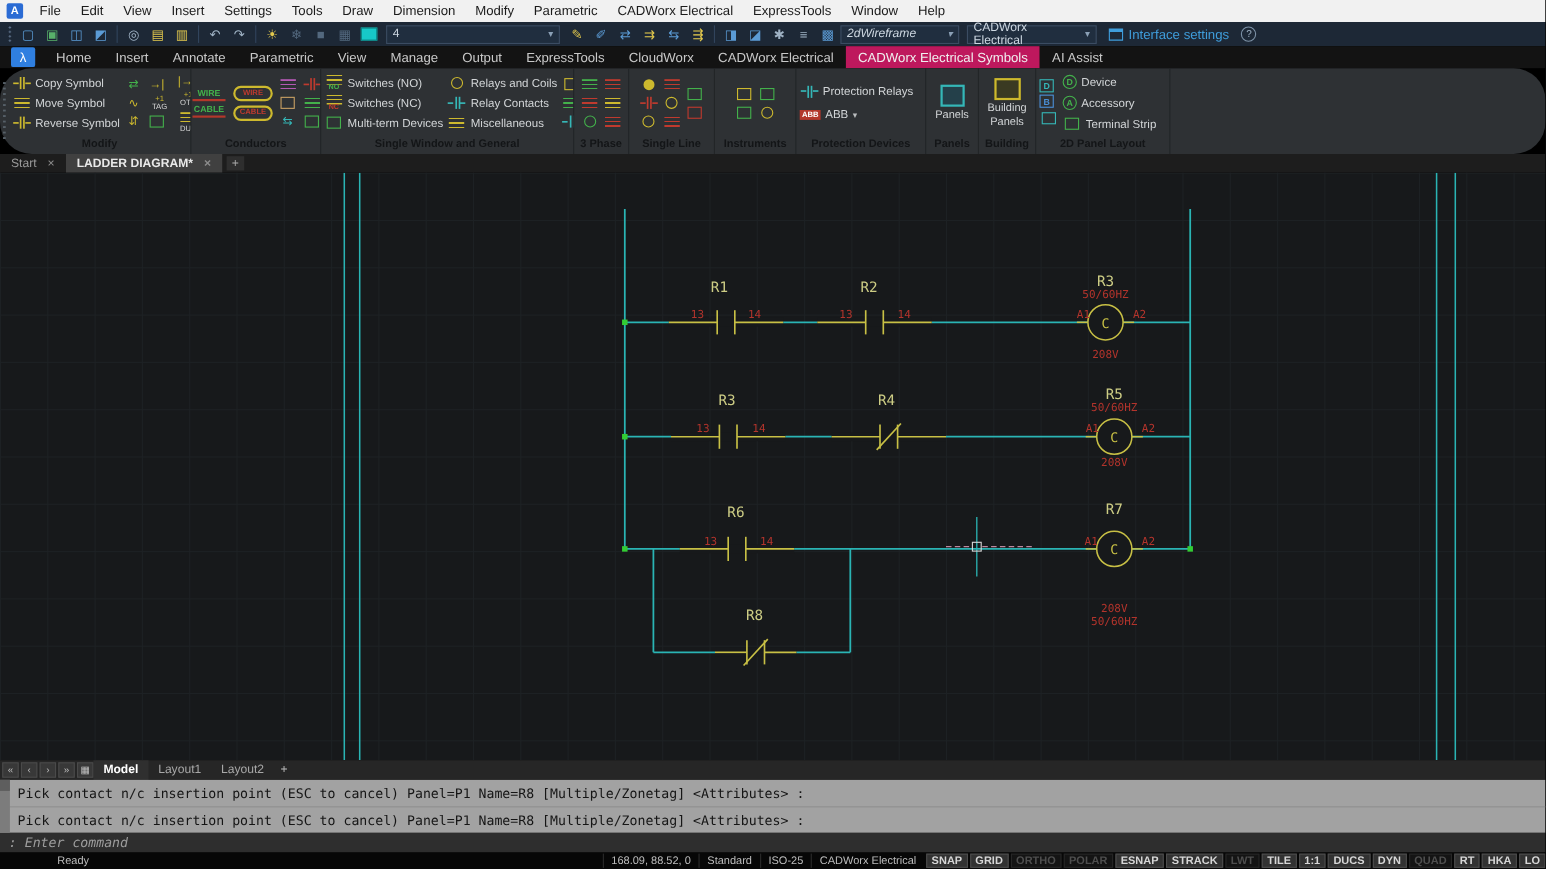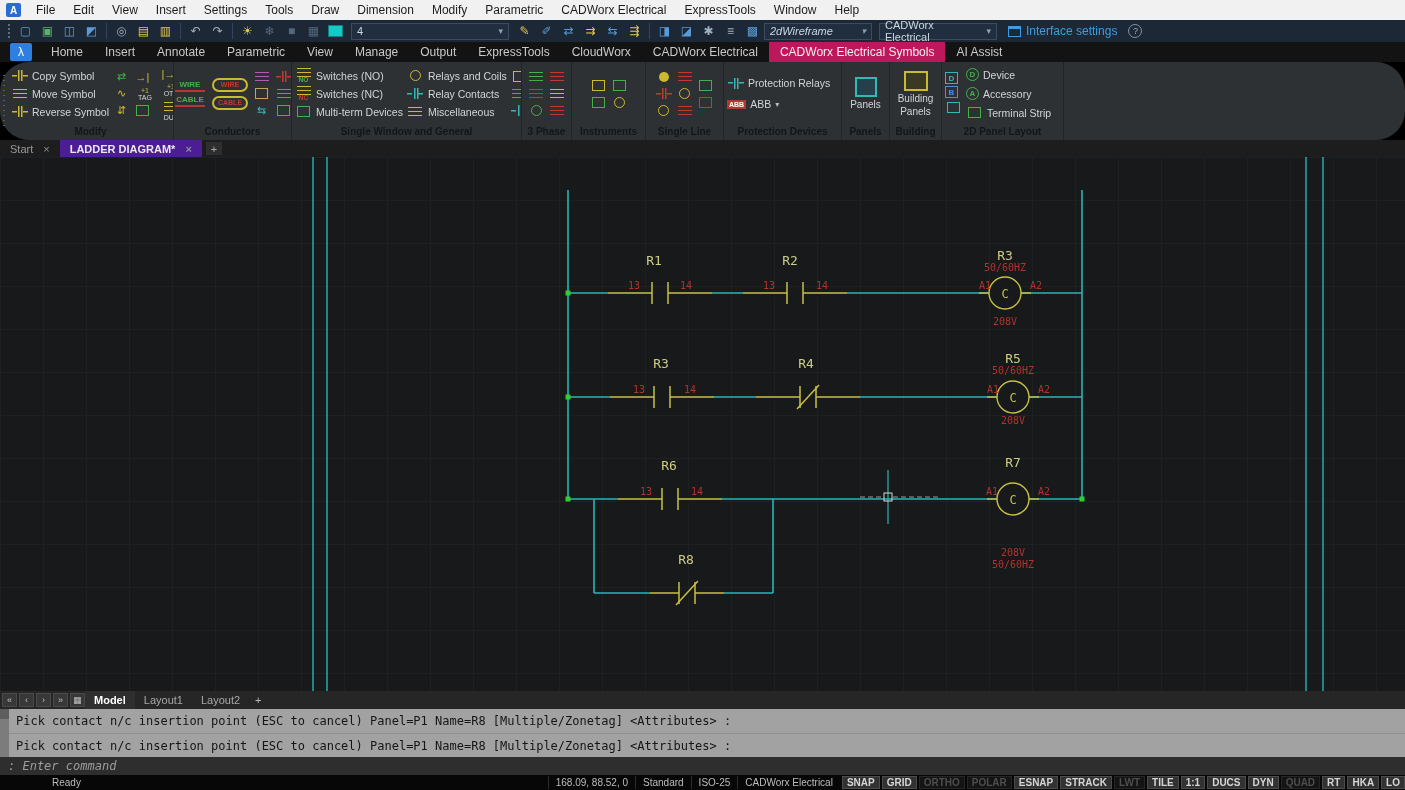--- a/index.html
+++ b/index.html
@@ -92,21 +92,21 @@
   .bigbtn { display:flex; flex-direction:column; align-items:center; justify-content:center;
             gap:3px; font-size:10px; line-height:10px; text-align:center; width:100%; }
   .bb-ic { width:22px; height:20px; border:2px solid #35b7b7; background:#24404a; }
   .bb-ic2 { width:24px; height:20px; border:2px solid #cdb92e; background:#3a3a22; }
 
   
   .doctabs { height:17px; background:#1d1d1d; display:flex; align-items:center;
              font-size:11px; color:#9a9a9a; flex:0 0 auto; }
   .dtab { display:flex; align-items:center; gap:10px; padding:0 10px; height:17px; white-space:nowrap;}
   .dtab .x { font-size:11px; color:#8c8c8c; }
-  .dtab.active { background:#4c1d95; color:#e9e9e9; font-weight:bold; }
+  .dtab.active { background:#404040; color:#e9e9e9; font-weight:bold; }
   .dplus { width:16px; height:13px; background:#2e2e2e; color:#aaa; display:flex;
            align-items:center; justify-content:center; font-size:11px; margin-left:4px; }
 
   
   .canvas { position:relative; height:534px; background-color:#17191b; flex:0 0 auto;
     background-image:
       linear-gradient(#1d2124 1px, transparent 1px),
       linear-gradient(90deg, #1d2124 1px, transparent 1px);
     background-size:43px 43px; }
   .canvas svg { position:absolute; left:0; top:0; }
@@ -416,76 +416,76 @@
             </span>
           <span class="picon red">
               <span class="ic-wav"></span>
             </span>
         </div>
       </div>
       <div class="rp-caption">3 Phase</div>
     </div>
 
 
+    <div class="rpanel" style="width:78px">
+      <div class="rp-content" style="justify-content:center;">
+        <div class="vstack">
+          <span class="picon yel">
+              <span class="ic-ci-f"></span>
+            </span>
+          <span class="picon red">
+              <span class="ic-contact"></span>
+            </span>
+          <span class="picon yel">
+              <span class="ic-ci"></span>
+            </span>
+        </div>
+        <div class="vstack">
+          <span class="picon red">
+              <span class="ic-wav"></span>
+            </span>
+          <span class="picon yel">
+              <span class="ic-ci"></span>
+            </span>
+          <span class="picon red">
+              <span class="ic-wav"></span>
+            </span>
+        </div>
+        <div class="vstack">
+          <span class="picon grn">
+              <span class="ic-sq"></span>
+            </span>
+          <span class="picon red">
+              <span class="ic-sq"></span>
+            </span>
+        </div>
+      </div>
+      <div class="rp-caption">Single Line</div>
+    </div>
+
     <div class="rpanel" style="width:74px">
       <div class="rp-content" style="justify-content:center;">
         <div class="vstack">
           <span class="picon yel">
               <span class="ic-sq"></span>
             </span>
           <span class="picon grn">
               <span class="ic-sq"></span>
             </span>
         </div>
         <div class="vstack">
           <span class="picon grn">
               <span class="ic-sq"></span>
             </span>
           <span class="picon yel">
               <span class="ic-ci"></span>
             </span>
         </div>
       </div>
       <div class="rp-caption">Instruments</div>
-    </div>
-
-    <div class="rpanel" style="width:78px">
-      <div class="rp-content" style="justify-content:center;">
-        <div class="vstack">
-          <span class="picon yel">
-              <span class="ic-ci-f"></span>
-            </span>
-          <span class="picon red">
-              <span class="ic-contact"></span>
-            </span>
-          <span class="picon yel">
-              <span class="ic-ci"></span>
-            </span>
-        </div>
-        <div class="vstack">
-          <span class="picon red">
-              <span class="ic-wav"></span>
-            </span>
-          <span class="picon yel">
-              <span class="ic-ci"></span>
-            </span>
-          <span class="picon red">
-              <span class="ic-wav"></span>
-            </span>
-        </div>
-        <div class="vstack">
-          <span class="picon grn">
-              <span class="ic-sq"></span>
-            </span>
-          <span class="picon red">
-              <span class="ic-sq"></span>
-            </span>
-        </div>
-      </div>
-      <div class="rp-caption">Single Line</div>
     </div>
 
     <div class="rpanel" style="width:118px">
       <div class="rp-content">
         <div class="vstack" style="gap:5px;">
           <div class="ritem">
             <span class="picon tea">
                 <span class="ic-contact"></span>
               </span>
             <span>Protection Relays</span>

